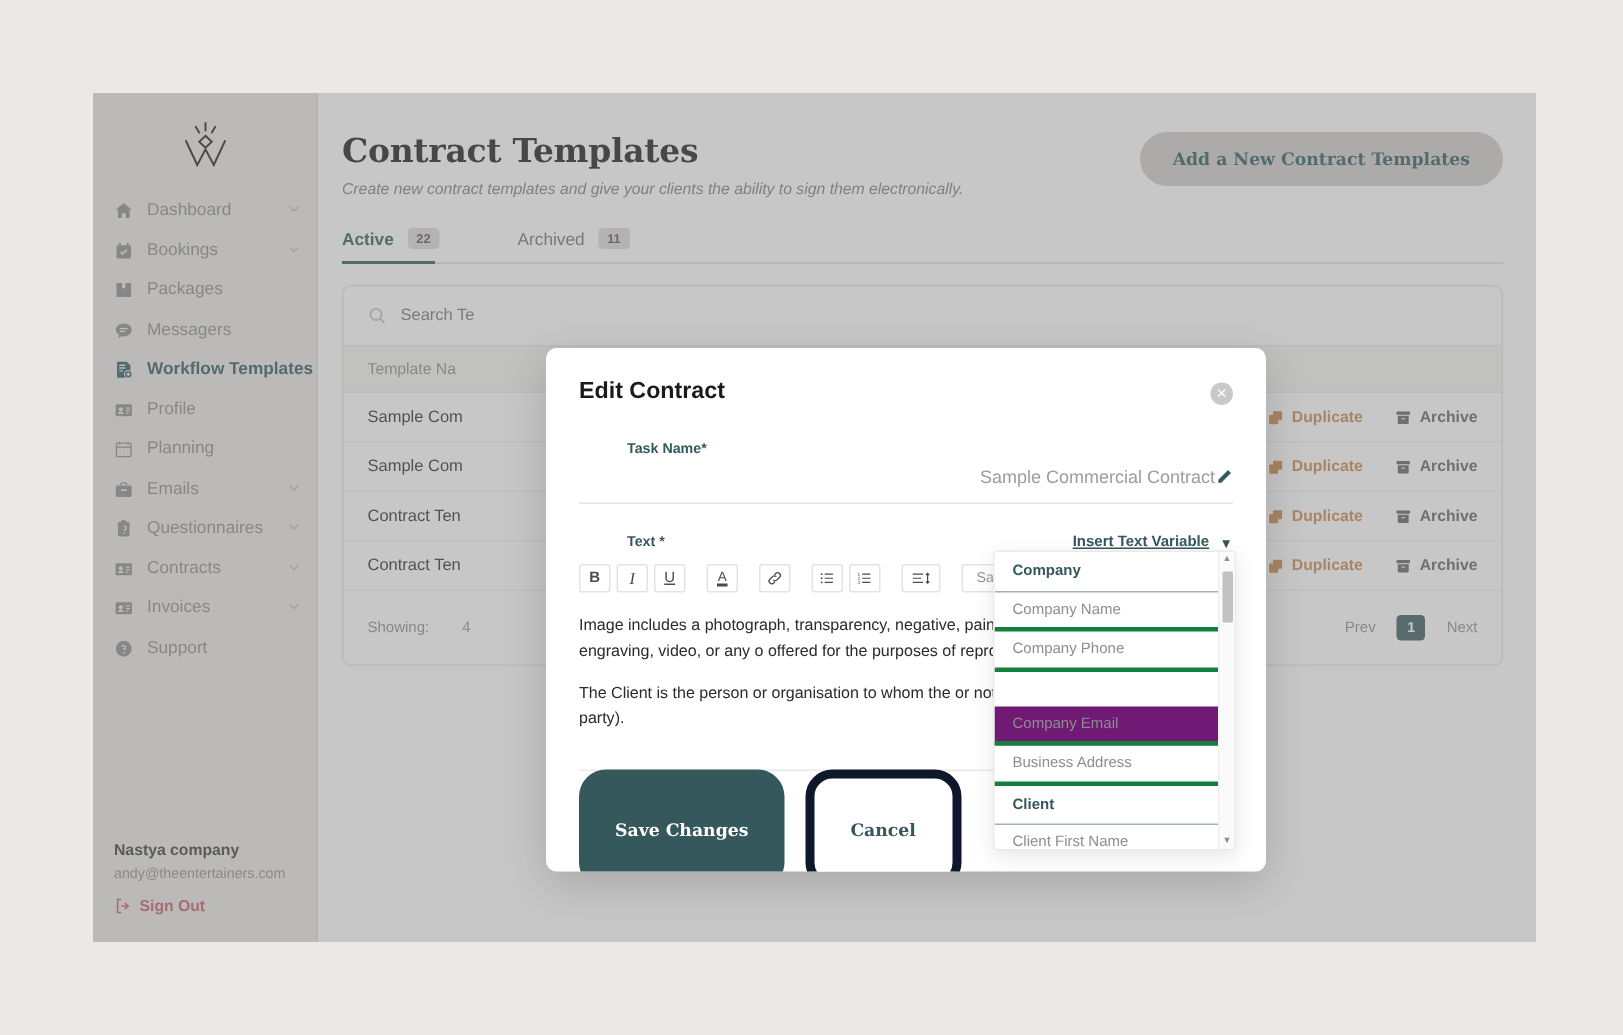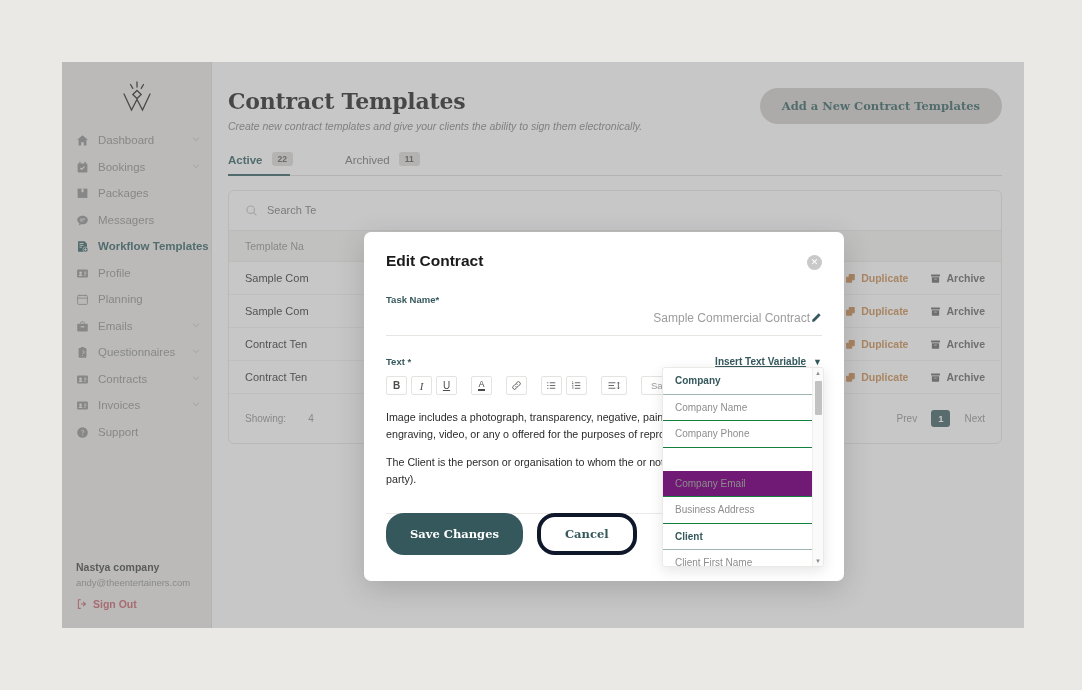--- a/index.html
+++ b/index.html
@@ -126,21 +126,21 @@
   }
   .modal-inner { position: relative; width: 100%; height: 100%; padding: 20px 22px 0 22px; overflow: hidden; border-radius: 7px; }
   .modal-title { font-size: 15.5px; font-weight: 700; color: #1b1b1b; }
   .closebtn {
     position:absolute; right: 22px; top: 23px;
     width: 15px; height: 15px; border-radius: 50%;
     background: #c9c9c9; color: #fff;
     display:flex; align-items:center; justify-content:center;
     font-size: 9px; line-height: 1;
   }
-  .fld-label { font-size: 9.5px; font-weight: 700; color: #35585c; margin-top: 24px; }
+  .fld-label { font-size: 9.5px; font-weight: 700; color: #35585c; margin-top: 24px; margin-left: 32px; }
   .taskrow {
     display:flex; align-items:center;
     border-bottom: 1px solid #e7e6e3;
     padding: 6px 0 10px 0;
   }
   .taskrow input {
     border:none; outline:none; flex: 1 1 auto;
     font-size: 12px; color: #9c9c9c;
     font-family: "Liberation Sans", sans-serif; background: transparent; text-align: right;
   }
@@ -169,38 +169,38 @@
   .body-text { margin-top: 14px; font-size: 10.7px; color: #2b2b2b; line-height: 1.62; }
   .body-text p + p { margin-top: 10px; }
   .modal-divider { position:absolute; left: 22px; right: 22px; top: 281px; height:1px; background:#eceae7; }
   .modal-actions { position:absolute; left: 22px; top: 281px; display:flex; gap: 14px; }
   .btn-save {
     background: #35585c; color: #fff; border: none; border-radius: 18px;
     padding: 10px 24px;
     font-family: "DejaVu Serif","Liberation Serif",serif; font-weight: 700; font-size: 11.5px;
   }
   .btn-cancel {
-    background: #fff; color: #35585c; border: 4px solid #0f172a; border-radius: 18px;
-    padding: 10px 24px;
+    background: #fff; color: #35585c; border: 6px solid #0f172a; border-radius: 18px;
+    padding: 27px 24px;
     font-family: "DejaVu Serif","Liberation Serif",serif; font-weight: 700; font-size: 11.5px;
   }
 
   
   .vardrop {
     position: absolute; left: 600px; top: 305px;
     width: 162px; height: 200px;
     background: #fff; border: 1px solid #eceae7; border-radius: 3px;
     box-shadow: 0 4px 14px rgba(0,0,0,0.10);
     overflow: hidden; display: flex;
   }
   .varlist { flex: 1 1 auto; }
   .varitem {
     height: 26.5px; display:flex; align-items:center;
     padding: 0 12px; font-size: 10px; color: #8d8d8d;
-    border-bottom: 1px solid #15803d;
+    border-bottom: 3px solid #15803d;
   }
   .varitem.group { color: #35585c; font-weight: 700; border-bottom: 1px solid #9fb3b4; }
   .varitem.hover { background: #701a75; margin-top: 23px; }
   .varscroll {
     flex: 0 0 11px; background: #fafafa; border-left: 1px solid #f0efec;
     position: relative;
   }
   .varscroll .arr { position:absolute; left:0; width:100%; text-align:center; font-size:6px; color:#8d8d8d; }
   .varscroll .arr.up { top: 2px; }
   .varscroll .arr.down { bottom: 2px; }

